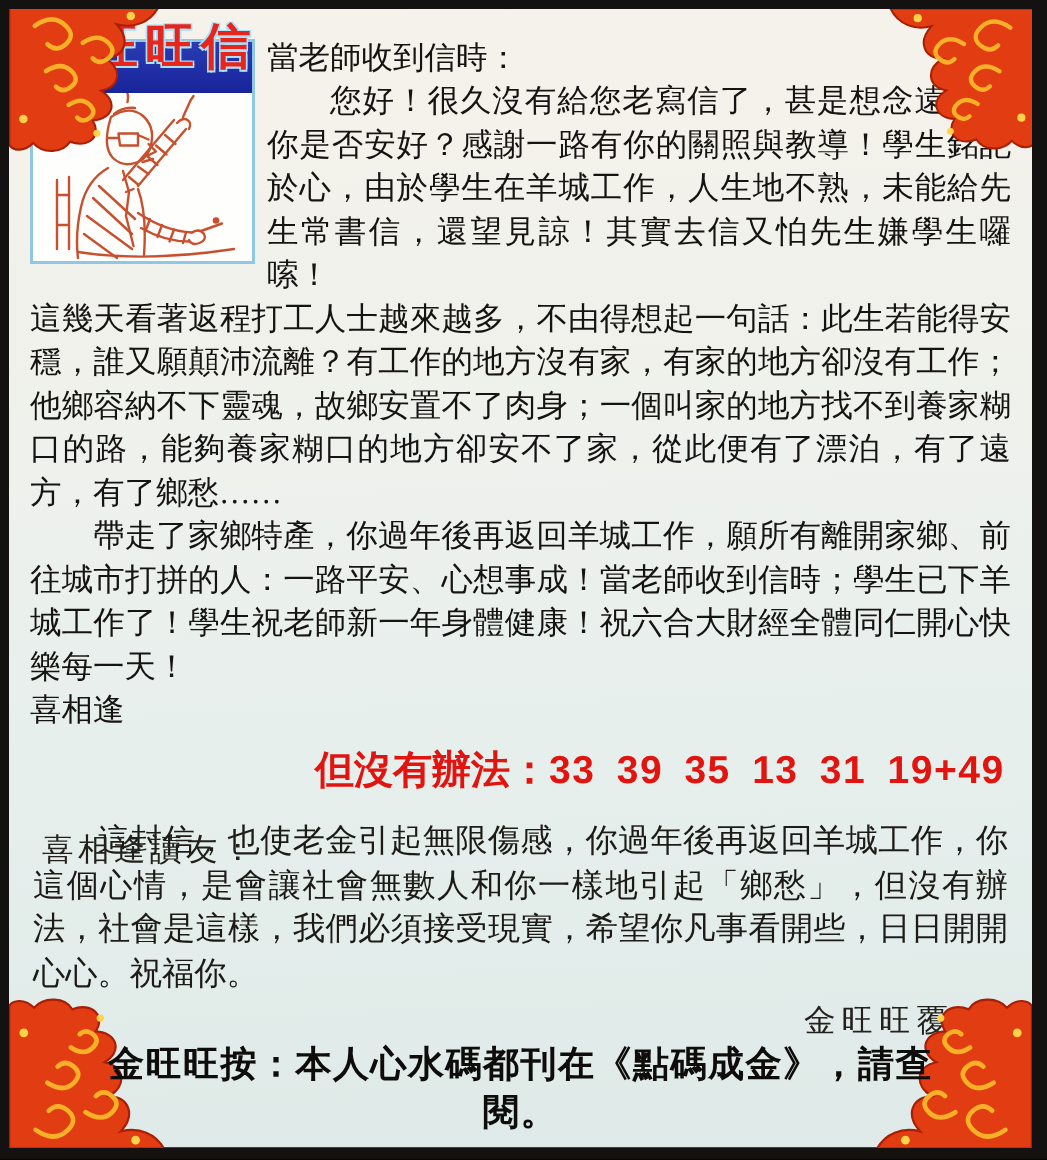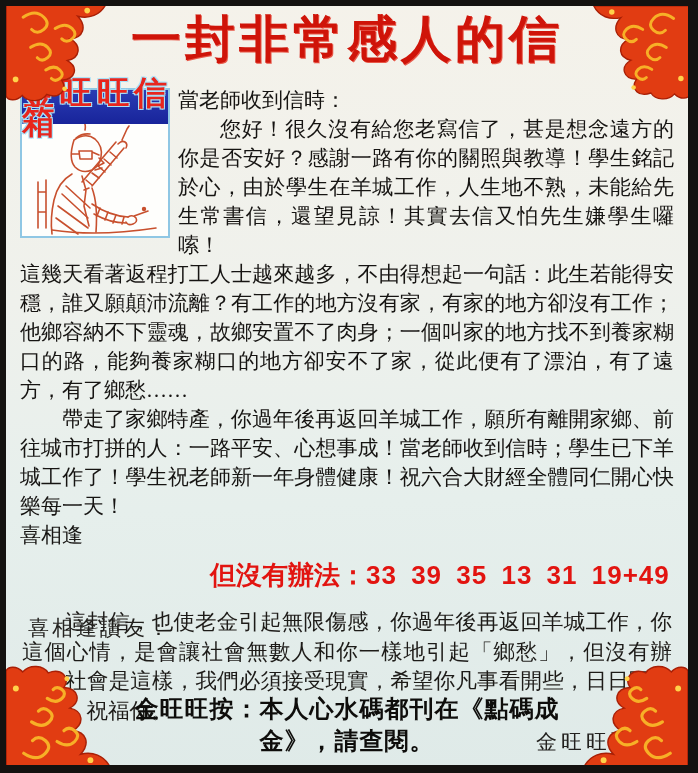--- a/index.html
+++ b/index.html
@@ -81,21 +81,21 @@
     color:#1d1b18;text-align:justify;
   }
   .reply-sig{
     margin:2px 52px 0 0;
     text-align:right;
     font-size:21px;letter-spacing:4px;color:#23211e;
   }
   
   .footer-note{
     position:absolute;left:0;right:0;bottom:8px;z-index:4;
-    padding:0 110px;
+    padding:0 48px;
     text-align:center;
     font-family:"Liberation Sans",sans-serif;
     font-weight:bold;font-size:24px;letter-spacing:1px;
     color:#0e0d0b;
   }
 </style>
 </head>
 <body>
 
 <svg width="0" height="0" style="position:absolute" aria-hidden="true">
@@ -156,21 +156,20 @@
   <svg class="orn tr">
       <use href="#corner"></use>
     </svg>
   <svg class="orn bl">
       <use href="#corner"></use>
     </svg>
   <svg class="orn br">
       <use href="#corner"></use>
     </svg>
 
-  <h1 class="title">一封非常感人的信</h1>
 
   <div class="letter">
     <div class="logo-box">
       <div class="logo-head">金旺旺信箱</div>
       <svg class="logo-art">
           <use href="#mascot"></use>
         </svg>
     </div>
     <p class="noindent">當老師收到信時：</p>
     <p class="indent">您好！很久沒有給您老寫信了，甚是想念遠方的你是否安好？感謝一路有你的關照與教導！學生銘記於心，由於學生在羊城工作，人生地不熟，未能給先生常書信，還望見諒！其實去信又怕先生嫌學生囉嗦！</p>

